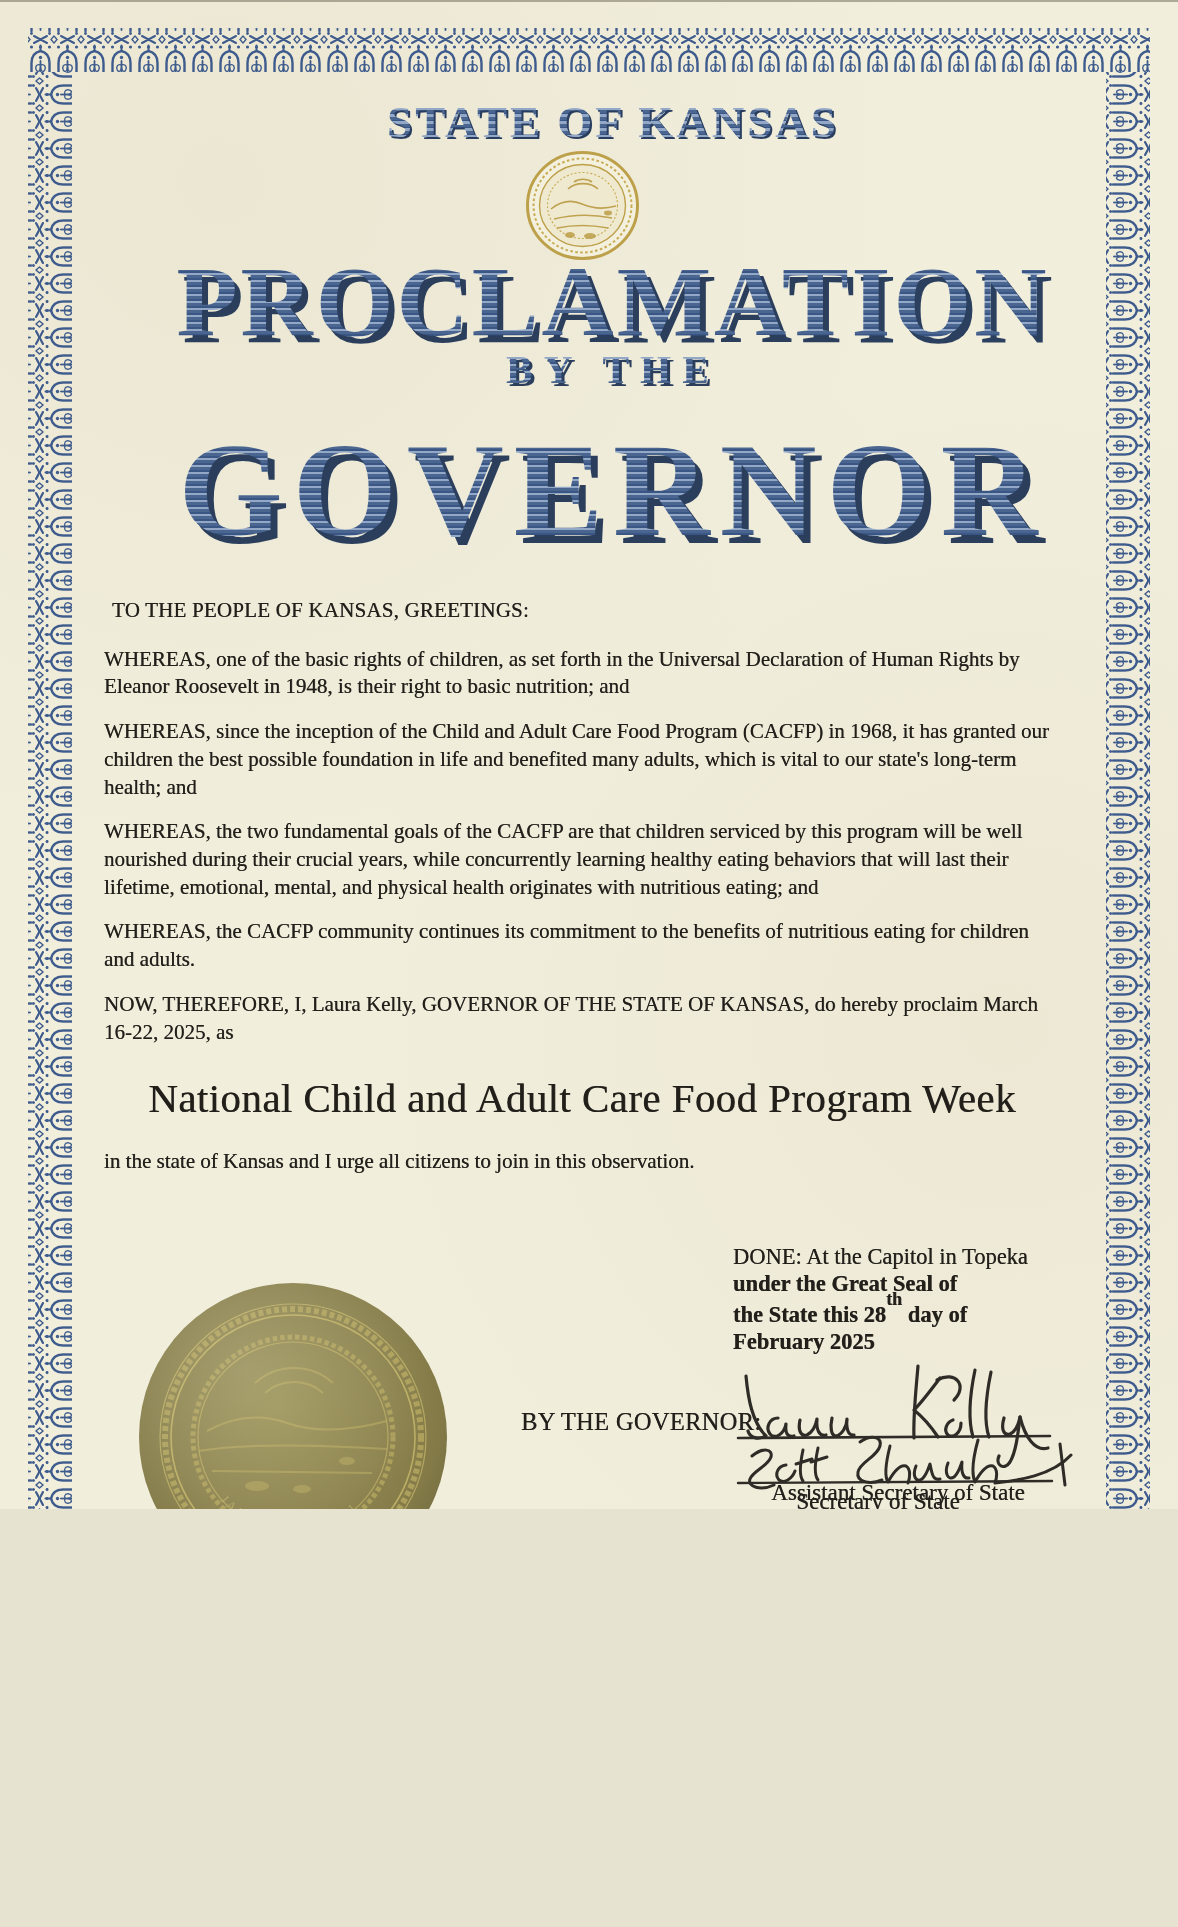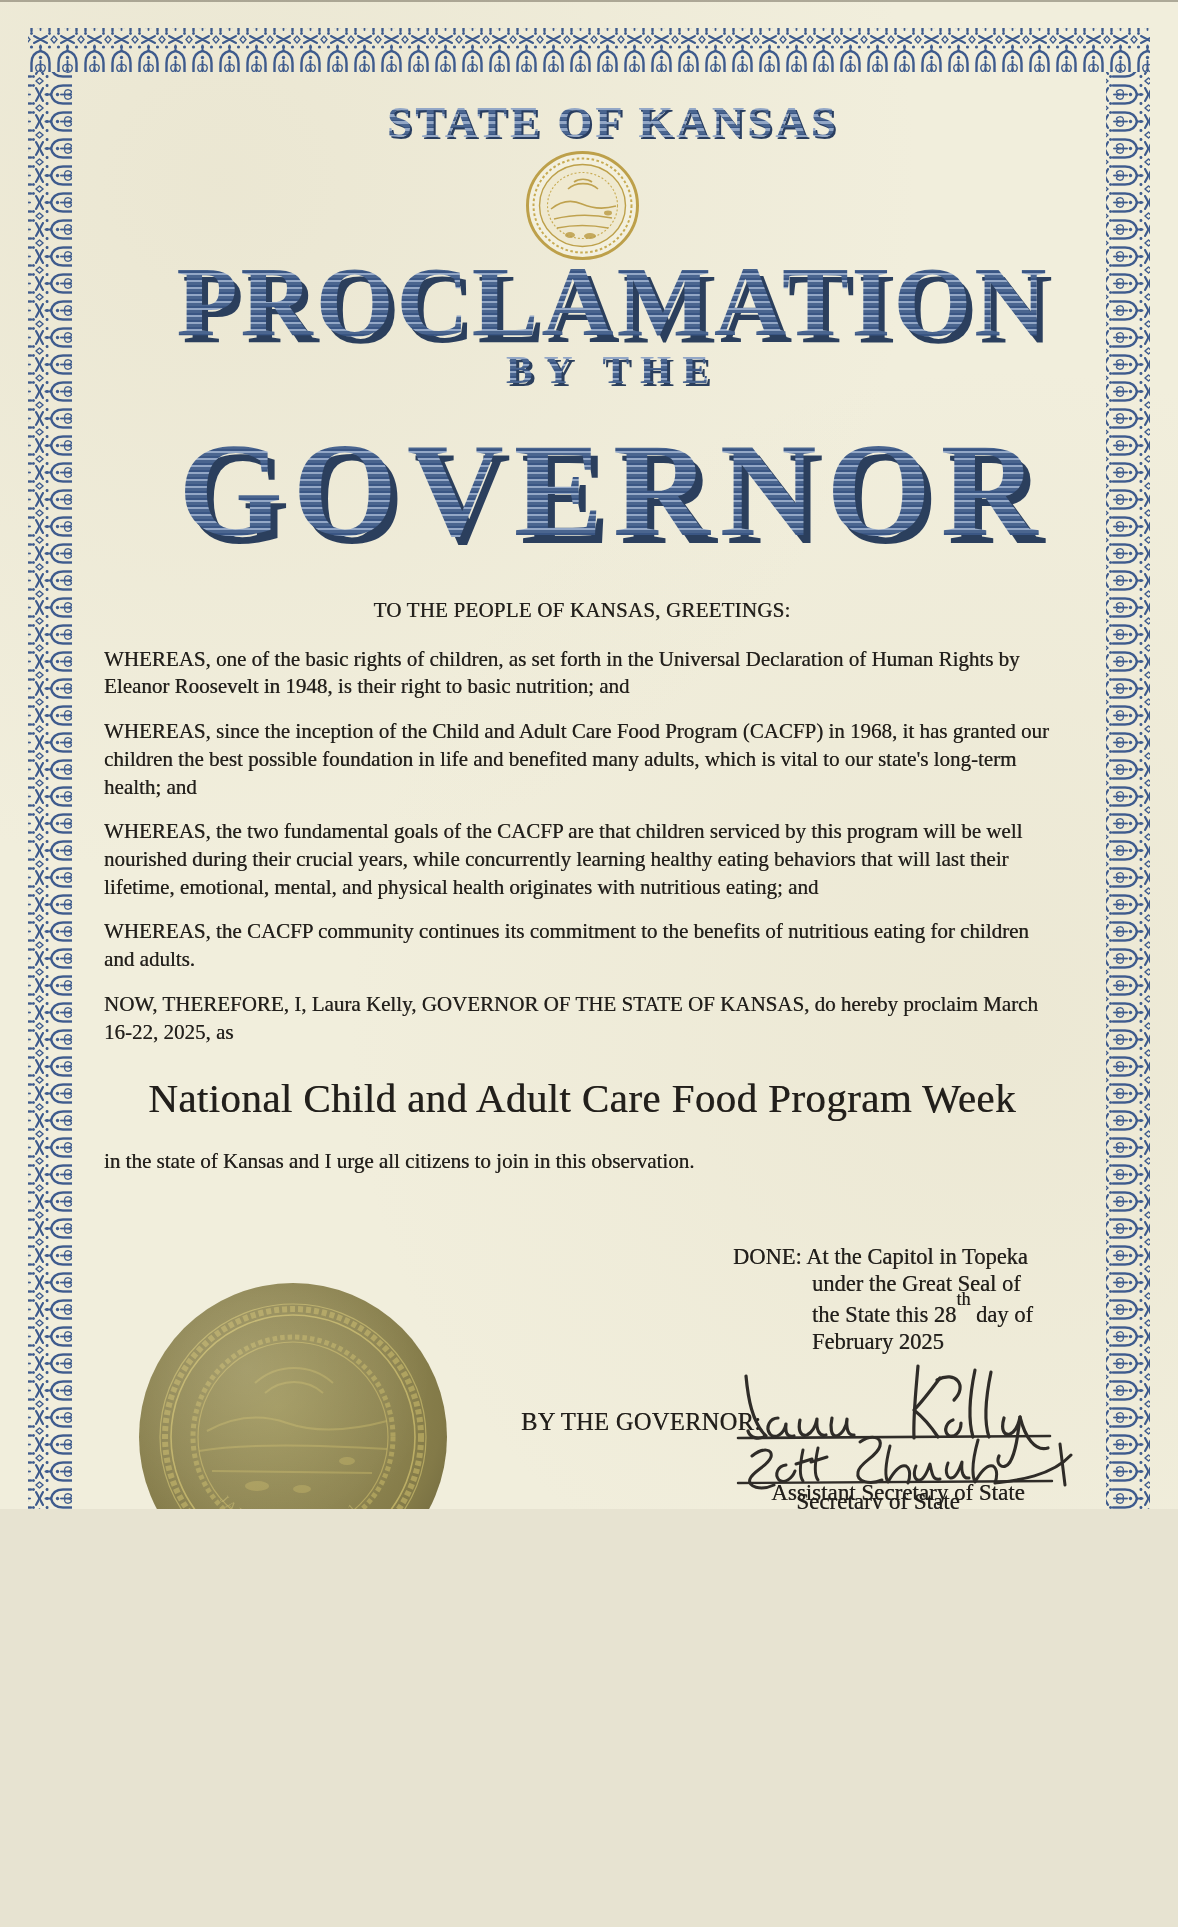--- a/index.html
+++ b/index.html
@@ -30,33 +30,33 @@
   #t-proc  {top:252px;font-size:100px;letter-spacing:3px;filter:drop-shadow(6px 7px 0 rgba(26,48,82,.92));}
   #t-bythe {top:350px;font-size:40px;letter-spacing:11px;filter:drop-shadow(3px 3.5px 0 rgba(26,48,82,.92));}
   #t-gov   {top:387px;font-size:134px;letter-spacing:10px;filter:drop-shadow(7px 8px 0 rgba(26,48,82,.92));margin-top:36px;}
 
   
   .content{
     position:absolute;left:104px;top:597px;width:956px;
     font-size:21px;line-height:1.32;
     text-shadow:.35px .3px 0 rgba(30,27,23,.75);
   }
-  .salutation{margin:0 0 21px;letter-spacing:.2px;text-align:center;}
+  .salutation{margin:0 8px 21px;letter-spacing:.2px;}
   .content p{margin:0 0 17px;}
   .week-title{
     font-size:41px;text-align:center;margin:25px 0 23px;letter-spacing:.4px;
     text-shadow:.5px .4px 0 rgba(30,27,23,.8);
   }
   .closing{margin:0;}
 
   .done{
     position:absolute;left:733px;top:1243px;font-size:22.5px;line-height:1.2;
     text-shadow:.35px .3px 0 rgba(30,27,23,.75);
   }
-  .done .cont{margin-left:79px;}
+  .done .cont{font-weight:bold;}
   .done sup{font-size:18px;position:relative;top:-8px;}
 
   .by-gov{
     position:absolute;left:521px;top:1408px;font-size:24.5px;letter-spacing:.3px;
     text-shadow:.4px .3px 0 rgba(30,27,23,.75);
   }
   .role{position:absolute;text-align:center;font-size:23px;text-shadow:.4px .3px 0 rgba(30,27,23,.75);}
   #role-secretary{left:728px;top:1489px;width:300px;}
   #role-assistant{left:730px;top:1480px;width:336px;}
 

